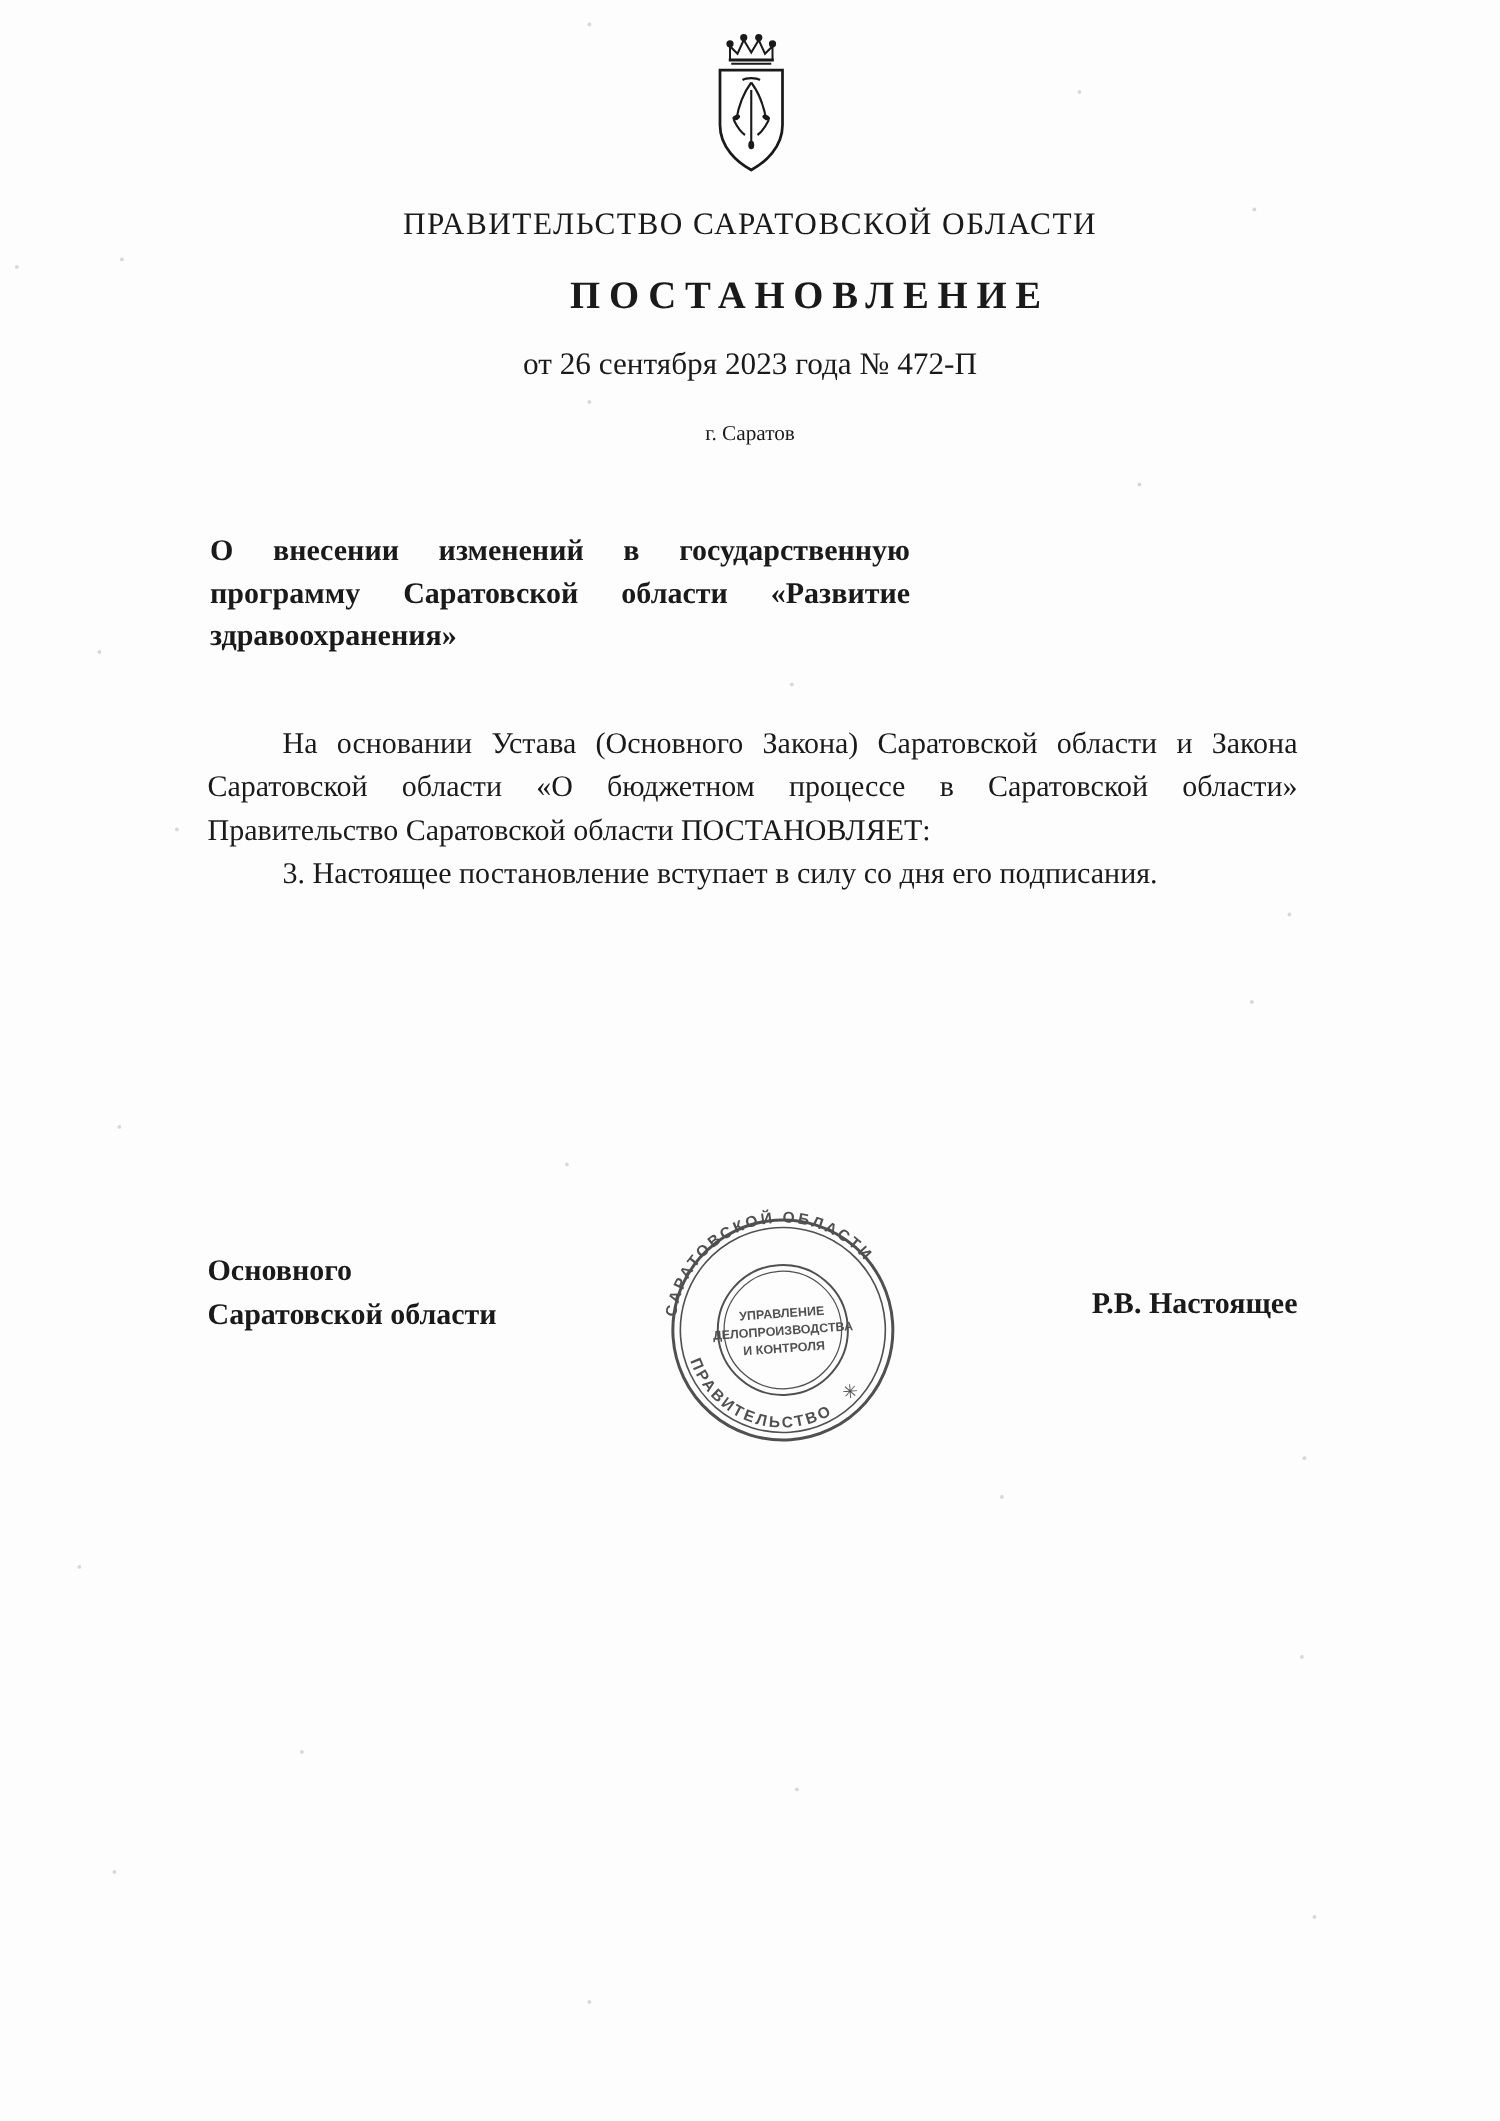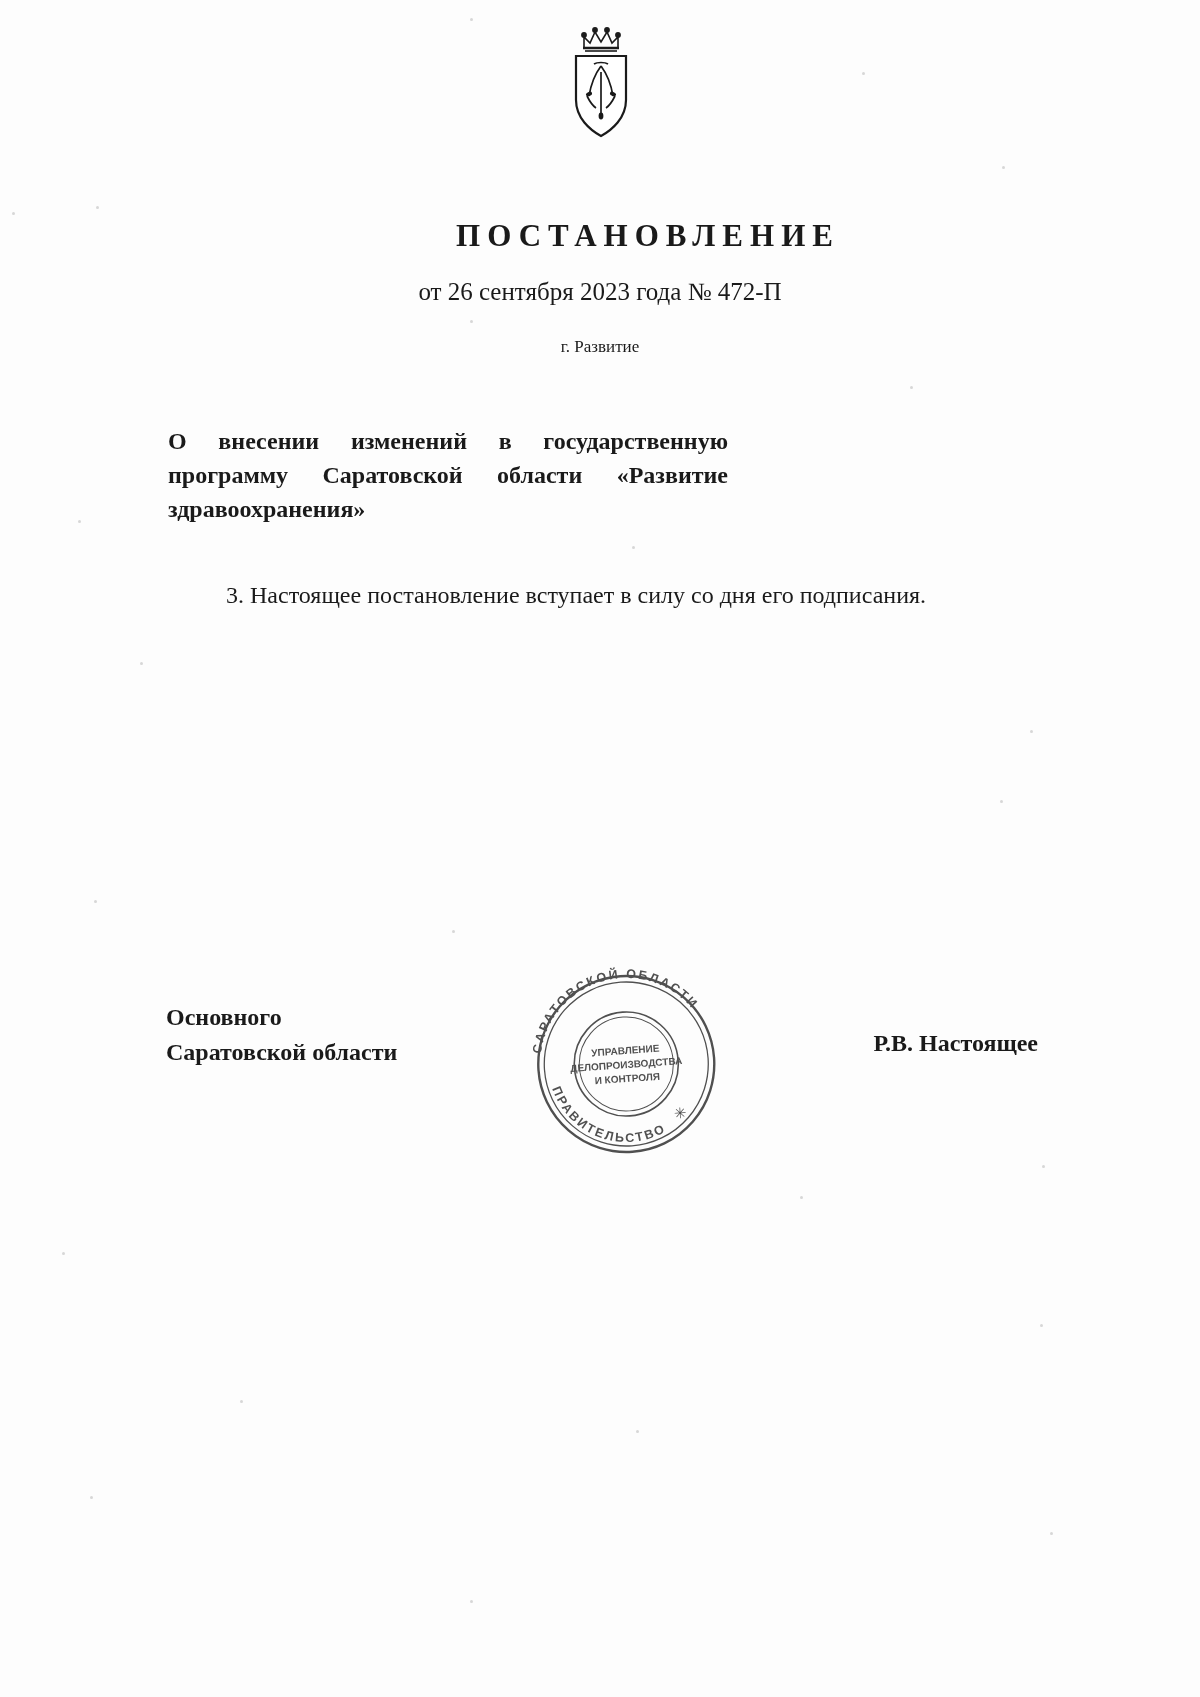--- a/index.html
+++ b/index.html
@@ -192,27 +192,29 @@
         <path d="M38 42 C41 40 49 40 52 42"></path>
       </g>
       <g fill="#1a1a1a">
         <ellipse cx="33" cy="72" rx="3.2" ry="2" transform="rotate(-25 33 72)"></ellipse>
         <ellipse cx="57" cy="72" rx="3.2" ry="2" transform="rotate(25 57 72)"></ellipse>
         <ellipse cx="45" cy="94" rx="2.4" ry="3.4"></ellipse>
       </g>
     </svg>
   </div>
 
+  <div class="org-line">ПРАВИТЕЛЬСТВО САРАТОВСКОЙ ОБЛАСТИ</div>
   <div class="doc-type">ПОСТАНОВЛЕНИЕ</div>
   <div class="doc-date">от 26 сентября 2023 года № 472-П</div>
-  <div class="doc-city">г. Развитие</div>
+  <div class="doc-city">г. Саратов</div>
 
   <div class="doc-title">О внесении изменений в государственную программу Саратовской области «Развитие здравоохранения»</div>
 
   <div class="body-block">
+    <p>На основании Устава (Основного Закона) Саратовской области и Закона Саратовской области «О бюджетном процессе в Саратовской области» Правительство Саратовской области ПОСТАНОВЛЯЕТ:</p>
     <p>3. Настоящее постановление вступает в силу со дня его подписания.</p>
   </div>
 
   <div class="sign-left">
     <div>Основного</div>
     <div>Саратовской области</div>
   </div>
 
   <div class="sign-right">Р.В. Настоящее</div>
 

